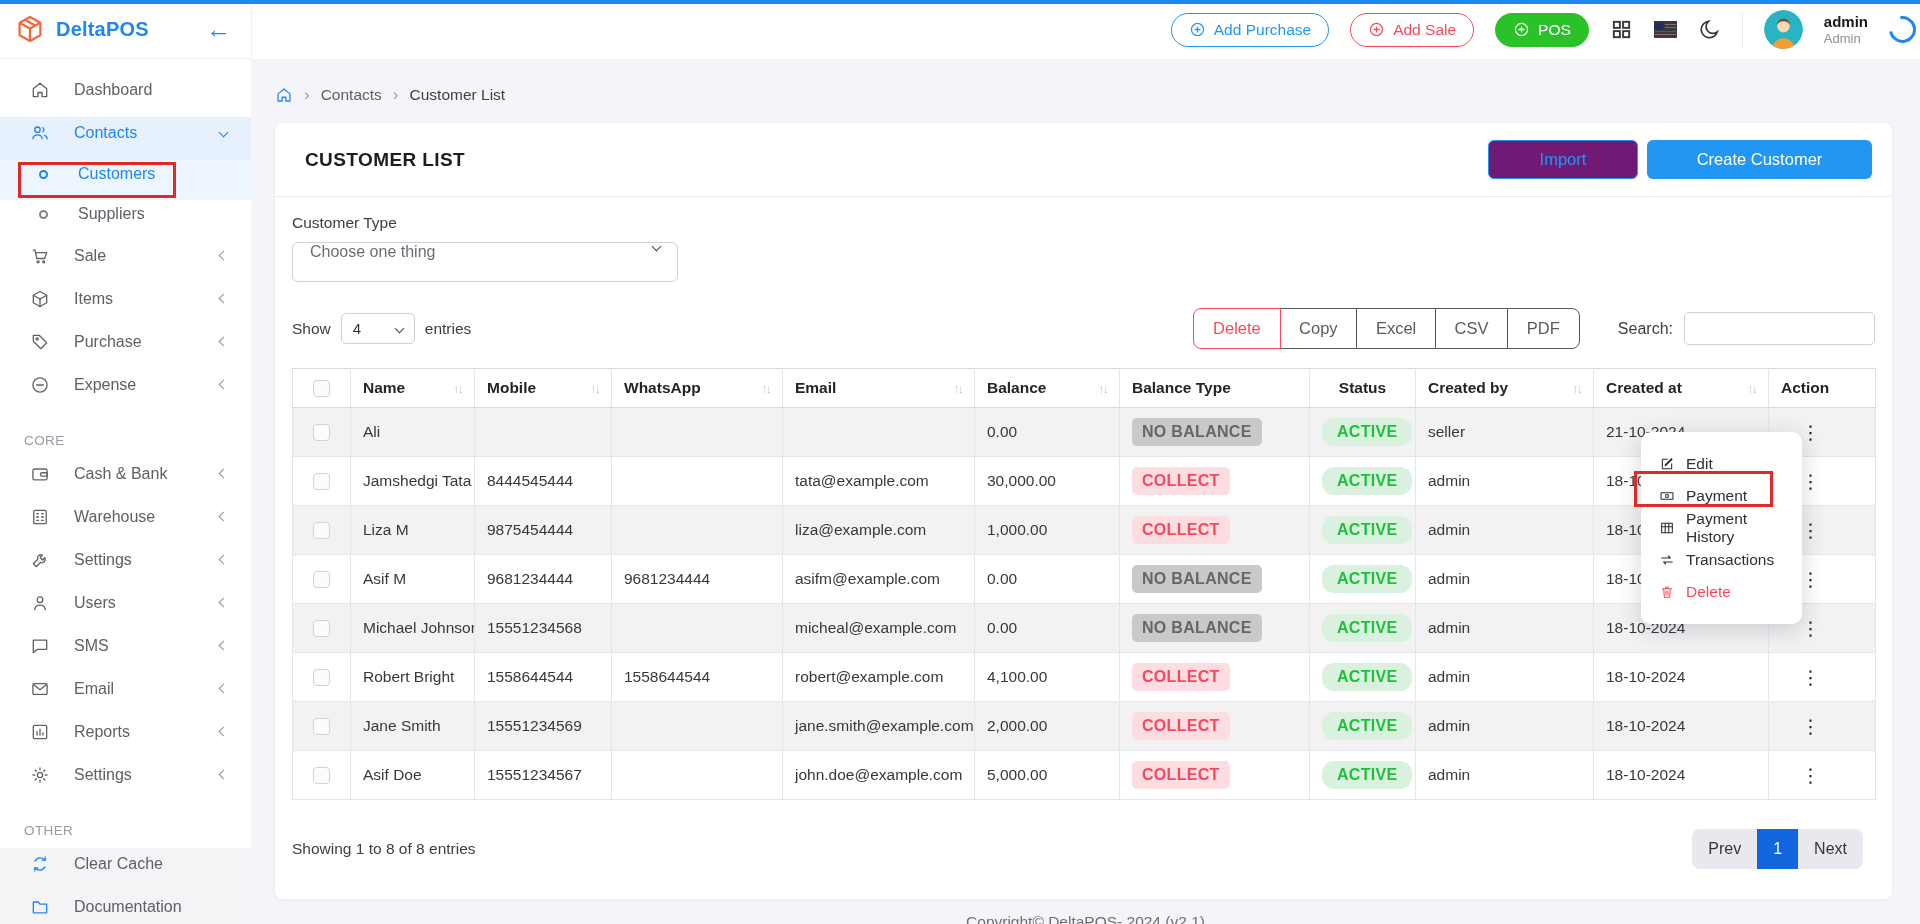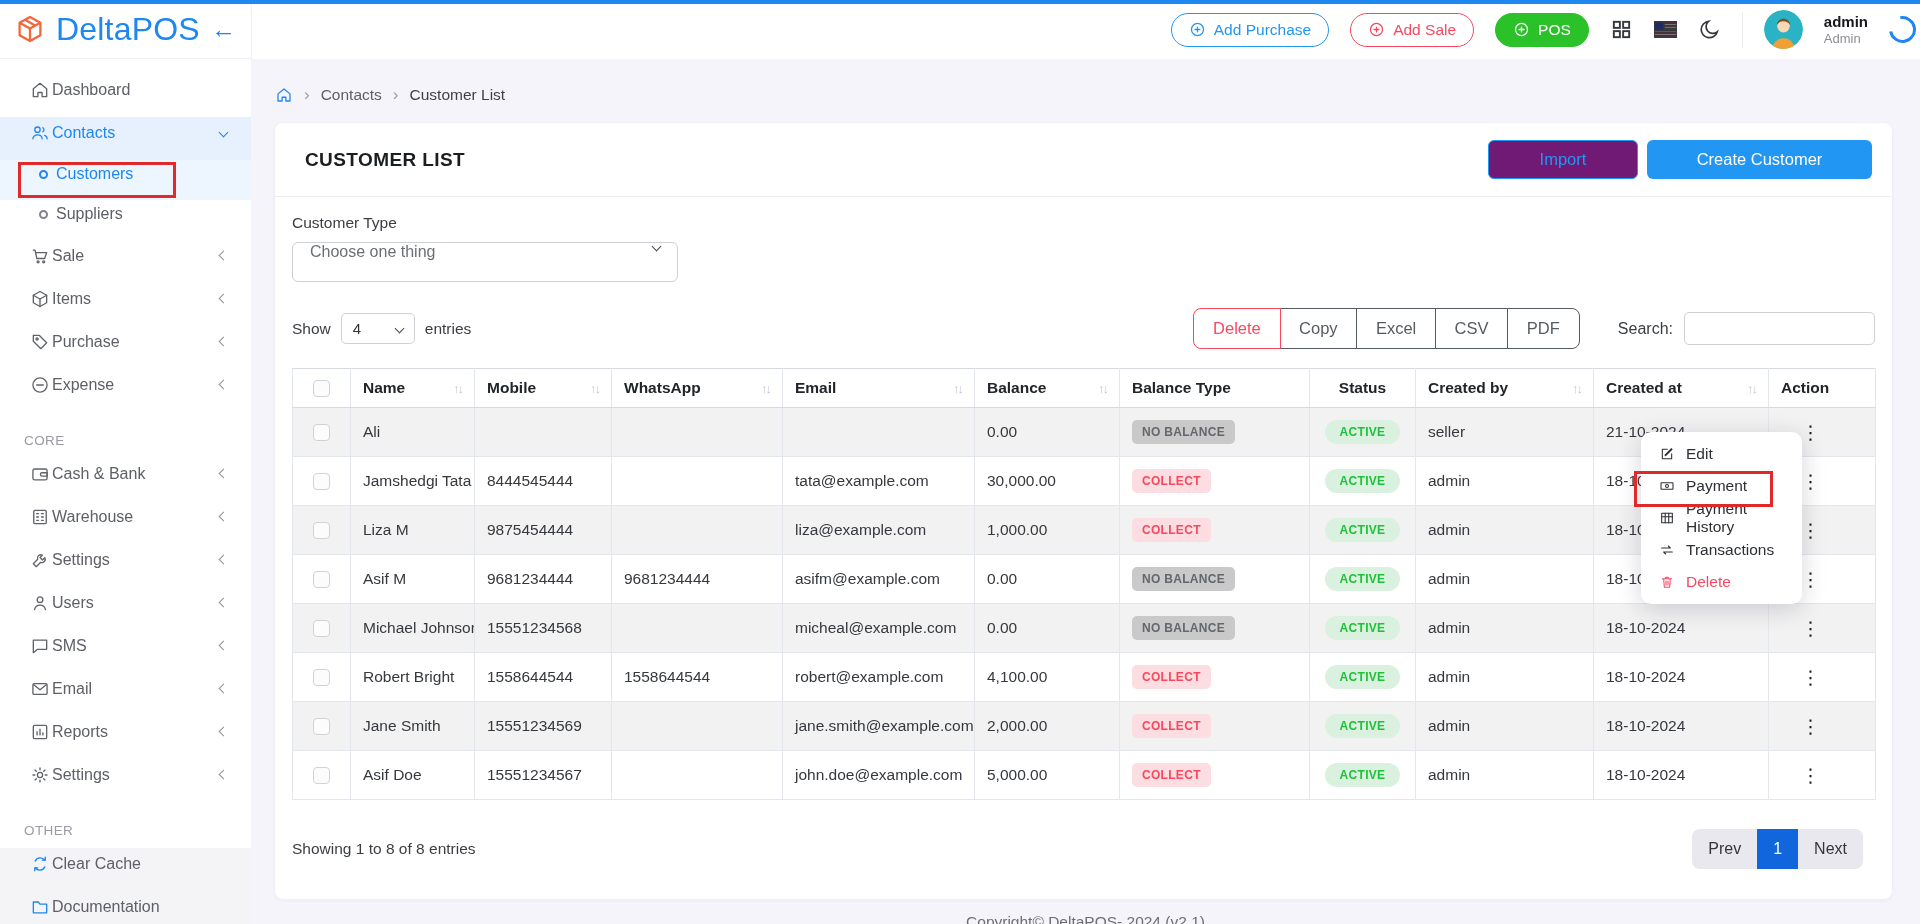--- a/index.html
+++ b/index.html
@@ -9,24 +9,24 @@
     font-family:"Liberation Sans", sans-serif; color:#3a3d42;
   }
   svg { display:block; }
 
   
   .progress { position:absolute; top:0; left:0; width:100%; height:4px; background:#1e87f0; z-index:60; }
 
   
   .sidebar { position:absolute; left:0; top:0; bottom:0; width:251px; background:#fff; z-index:30; }
   .logo-row { height:59px; display:flex; align-items:center; gap:11px; padding:0 20px 0 15px; border-bottom:1px solid #efeff4; }
-  .brand { font-size:32px; font-weight:normal; color:#1e87f0; flex:1; letter-spacing:.2px; }
+  .brand { font-size:20px; font-weight:bold; color:#1e87f0; flex:1; letter-spacing:.2px; }
   .collapse-arrow { color:#1e87f0; font-size:25px; line-height:1; cursor:pointer; }
   .nav { padding-top:15px; }
-  .nav-item { position:relative; height:43px; display:flex; align-items:center; gap:2px; padding:0 24px 12px 30px; font-size:16px; color:#5d6066; cursor:pointer; }
+  .nav-item { position:relative; height:43px; display:flex; align-items:center; gap:24px; padding:0 24px 12px 30px; font-size:16px; color:#5d6066; cursor:pointer; }
   .nav-item svg { width:20px; height:20px; stroke:#606368; stroke-width:1.6; fill:none; stroke-linecap:round; stroke-linejoin:round; flex:none; }
   .nav-item .lbl { flex:1; }
   .nav-item.active { background:#e7f1fd; color:#1e87f0; }
   .nav-item.active svg { stroke:#1e87f0; }
   .nav-sub { height:40px; padding-left:34px; }
   .nav-sub.active { background:#edf5fe; color:#1e87f0; }
   .ring { width:9px; height:9px; border-radius:50%; border:2px solid #808389; margin:0 6px 0 5px; flex:none; }
   .nav-sub.active .ring { border-color:#1e87f0; }
   .chev { width:7px; height:7px; border-right:1.7px solid #8f9298; border-bottom:1.7px solid #8f9298; flex:none; }
   .chev.left { transform:rotate(135deg); }
@@ -89,38 +89,38 @@
 
   table { border-collapse:collapse; margin:6px 17px 3px; width:calc(100% - 34px); table-layout:fixed;padding-left:17px; }
   th, td { border:1px solid #e3e6ea; font-size:15.5px; text-align:left; padding:0 12px; overflow:hidden; white-space:nowrap; }
   th { height:39px; font-weight:bold; color:#212529; border-top-color:#d6d9dd; border-bottom-color:#d6d9dd; }
   td { height:49px; color:#35383d; }
   tbody tr:nth-child(odd) { background:#f2f2f2; }
   .sort { float:right; color:#c4c7cc; font-size:13px; letter-spacing:-2px; font-weight:normal; margin-top:2px; cursor:pointer; }
   .cb { width:17px; height:17px; border:1.5px solid #cfd3d8; border-radius:4px; background:#fcfcfd; display:inline-block; vertical-align:middle; cursor:pointer; }
   .c-cb { text-align:center; }
   .c-status { text-align:center; }
-  .badge { display:inline-block; font-size:12px; font-weight:bold; letter-spacing:.3px; padding:5px 10px; border-radius:5px; }
+  .badge { display:inline-block; font-size:16px; font-weight:bold; letter-spacing:.3px; padding:5px 10px; border-radius:5px; }
   .badge-gray { background:#c9c9c9; color:#63676c; }
   .badge-red { background:#fcdde2; color:#f8485e; }
   .badge-green { background:#d9f1de; color:#1fc13a; border-radius:12px; padding:5px 15px; }
   .dots { font-size:19px; color:#17171c; cursor:pointer; padding:0 8px; }
   .c-action { padding-left:24px; }
 
   .table-foot { display:flex; justify-content:space-between; align-items:center; padding:26px 29px 30px 17px; }
   .summary { font-size:15.5px; color:#3a3d42; }
   .pagination { display:flex; border-radius:8px; overflow:hidden; background:#e8e8ee; }
   .page-btn { padding:11px 16px; font-size:16px; color:#33363b; cursor:pointer; }
   .page-btn.active { background:#1266dd; color:#fff; }
 
   .page-footer { text-align:center; margin-top:14px; font-size:15.5px; color:#6d6d75; }
 
   
   .action-menu { position:absolute; left:1641px; top:432px; width:161px; background:#fff; border-radius:10px;
-    box-shadow:0 5px 25px rgba(30,30,60,.18); padding:6px 0; z-index:45; }
+    box-shadow:0 5px 25px rgba(30,30,60,.18); padding:16px 0; z-index:45; }
   .menu-item { display:flex; align-items:center; gap:11px; height:32px; padding:0 18px; font-size:15.5px; color:#2c2f34; cursor:pointer; }
   .menu-item svg { width:16px; height:16px; fill:none; stroke:#2c2f34; stroke-width:1.6; stroke-linecap:round; stroke-linejoin:round; flex:none; }
   .menu-item.danger { color:#f8485e; }
   .menu-item.danger svg { stroke:#f8485e; }
   .menu-annotation { position:absolute; left:-7px; top:39px; width:139px; height:36px; border:3px solid #e02a2a; pointer-events:none; }
 </style>
 </head>
 <body>
 
 <div class="progress"></div>

